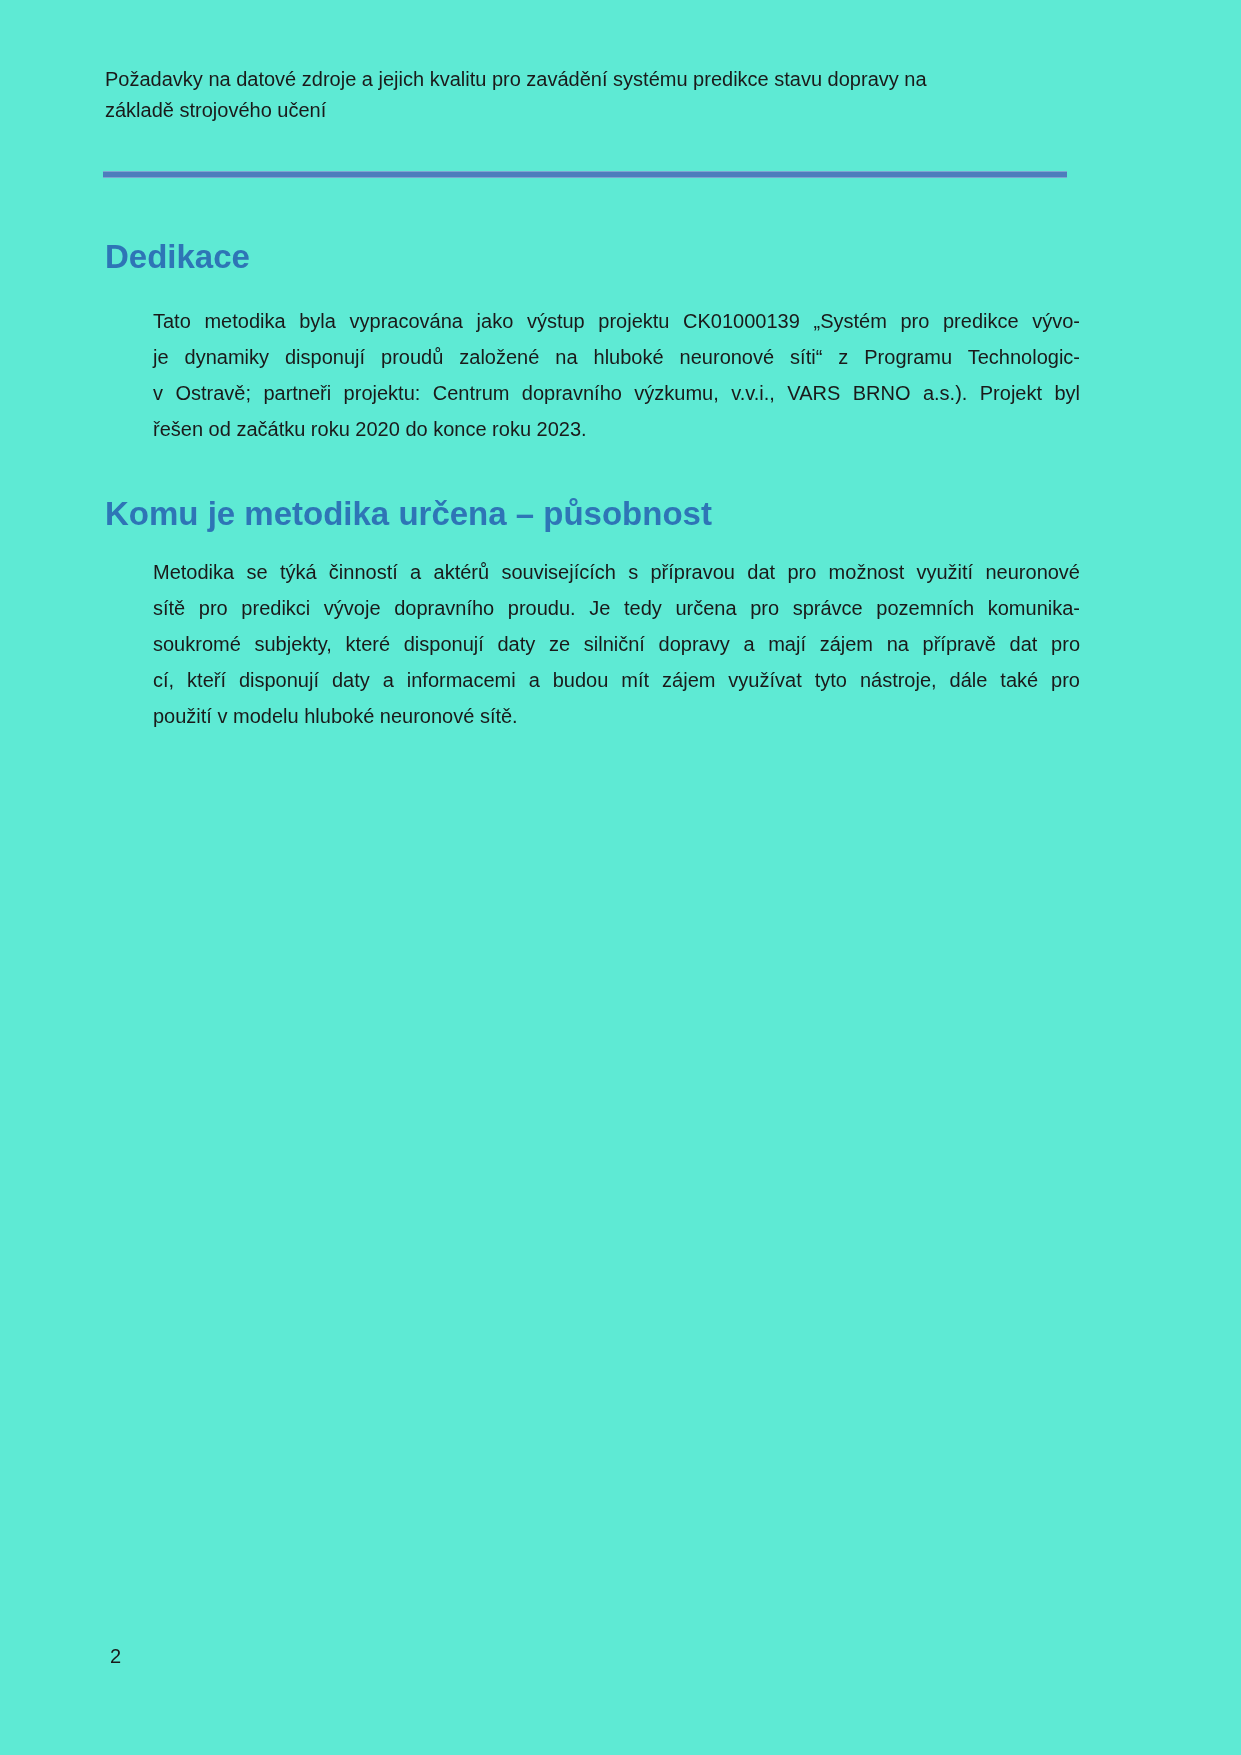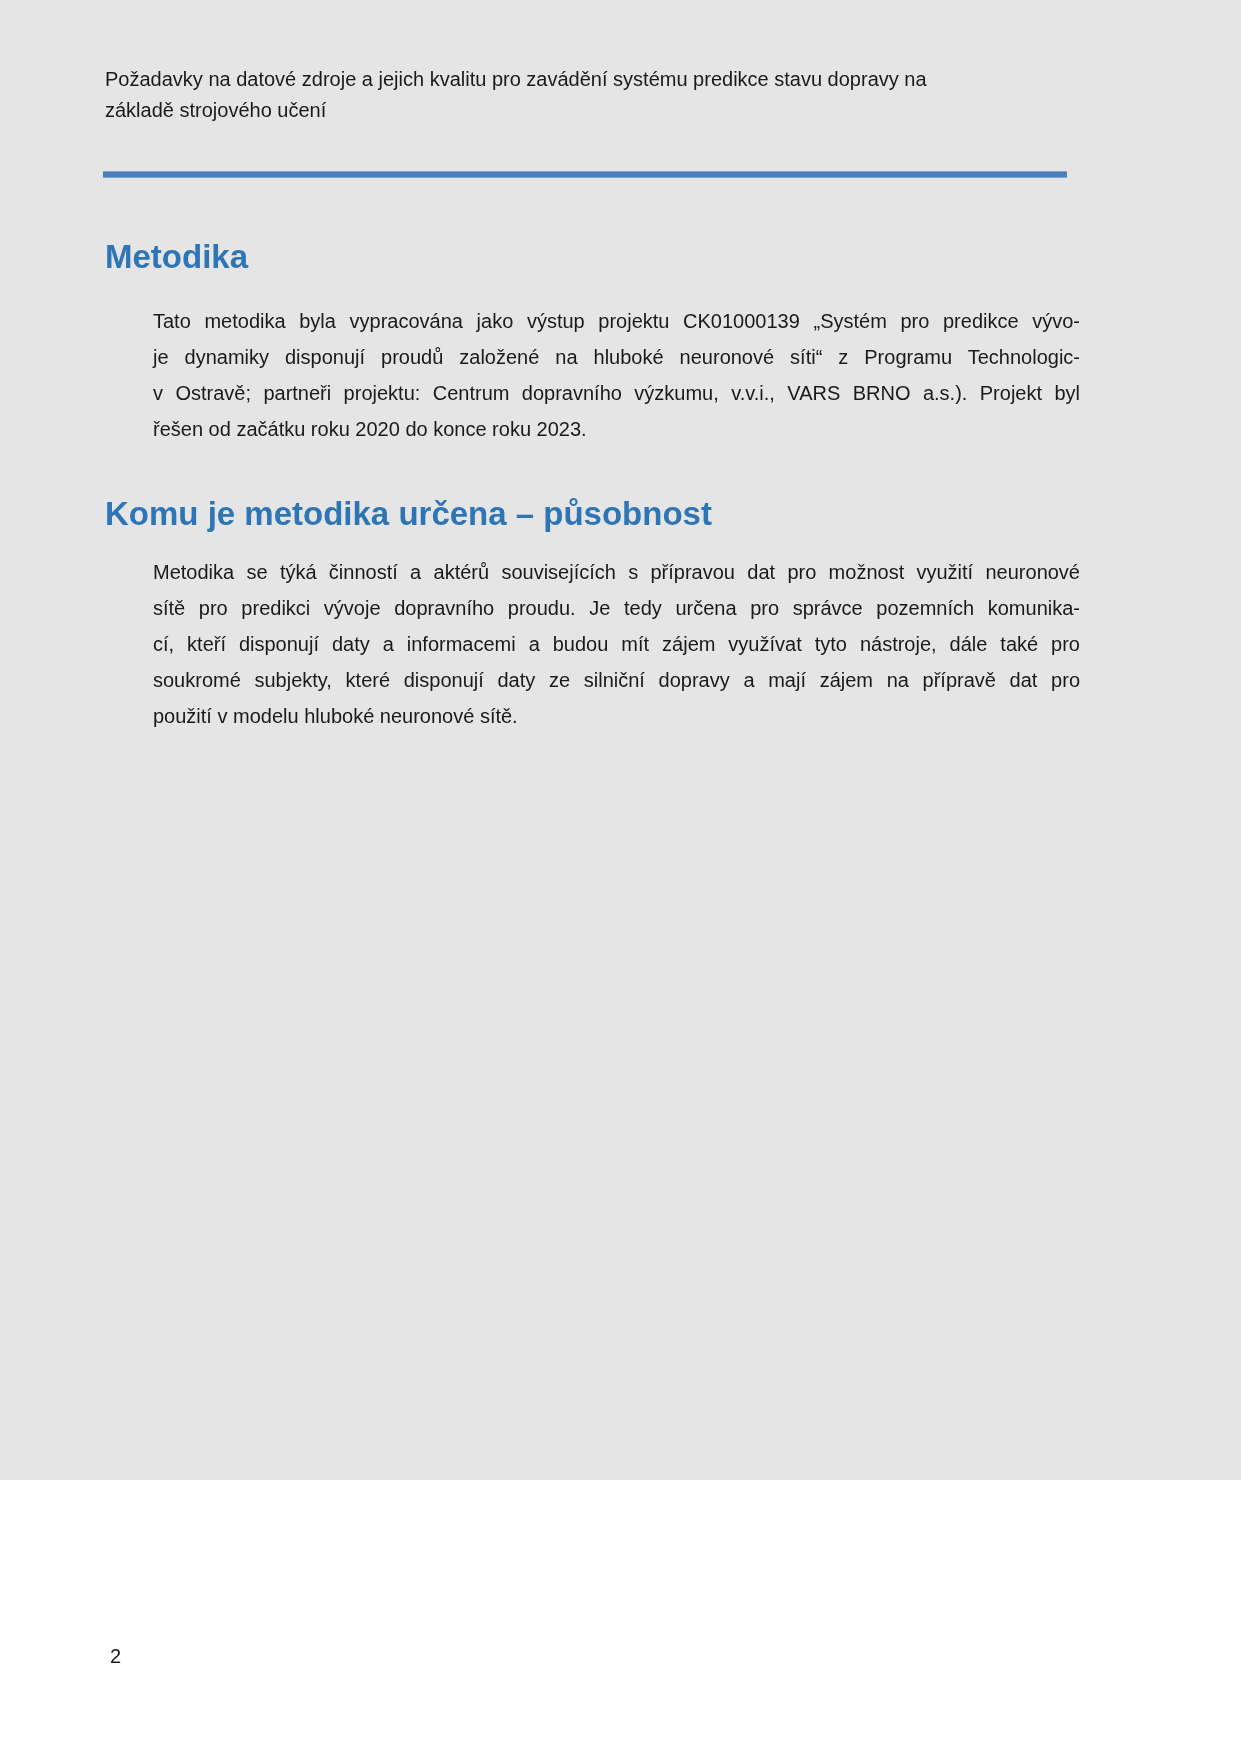--- a/index.html
+++ b/index.html
@@ -12,22 +12,22 @@
     height: 1755px;
     position: relative;
     font-family: "Liberation Sans", sans-serif;
     color: #1a1a1a;
     overflow: hidden;
   }
   .page {
     position: absolute;
     left: 0; top: 0;
     width: 1241px;
-    height: 1480px;
-    background: #e5e5e5;
+    height: 1755px;
+    background: #5eead4;
   }
   .header-text {
     position: absolute;
     left: 105px;
     top: 64px;
     width: 900px;
     font-size: 20px;
     line-height: 31px;
     color: #1a1a1a;
   }
@@ -84,34 +84,34 @@
 
 <div class="page">
 
   <div class="header-text">
       <div class="line">Požadavky na datové zdroje a jejich kvalitu pro zavádění systému predikce stavu dopravy na</div>
       <div class="line">základě strojového učení</div>
     </div>
 
   <div class="header-rule"></div>
 
-  <div class="section-heading" id="heading-1">Metodika</div>
+  <div class="section-heading" id="heading-1">Dedikace</div>
 
   <div class="para" id="para-1">
       <div class="line">Tato metodika byla vypracována jako výstup projektu CK01000139 „Systém pro predikce vývo-</div>
       <div class="line">je dynamiky disponují proudů založené na hluboké neuronové síti“ z Programu Technologic-</div>
       <div class="line">v Ostravě; partneři projektu: Centrum dopravního výzkumu, v.v.i., VARS BRNO a.s.). Projekt byl</div>
       <div class="line">řešen od začátku roku 2020 do konce roku 2023.</div>
     </div>
 
   <div class="section-heading" id="heading-2">Komu je metodika určena – působnost</div>
 
   <div class="para" id="para-2">
       <div class="line">Metodika se týká činností a aktérů souvisejících s přípravou dat pro možnost využití neuronové</div>
       <div class="line">sítě pro predikci vývoje dopravního proudu. Je tedy určena pro správce pozemních komunika-</div>
+      <div class="line">soukromé subjekty, které disponují daty ze silniční dopravy a mají zájem na přípravě dat pro</div>
       <div class="line">cí, kteří disponují daty a informacemi a budou mít zájem využívat tyto nástroje, dále také pro</div>
-      <div class="line">soukromé subjekty, které disponují daty ze silniční dopravy a mají zájem na přípravě dat pro</div>
       <div class="line">použití v modelu hluboké neuronové sítě.</div>
     </div>
 
   <div class="page-number">2</div>
 
 </div>
 
 </body></html>

